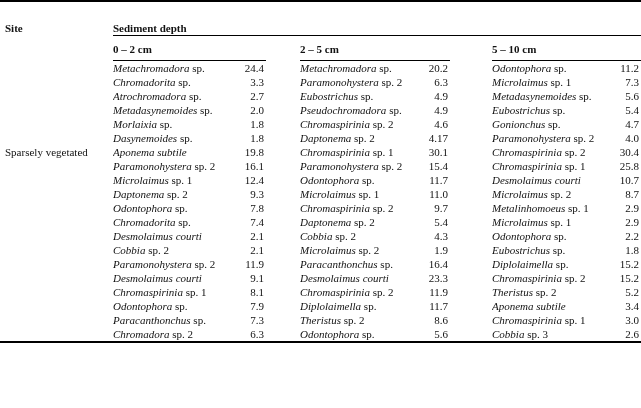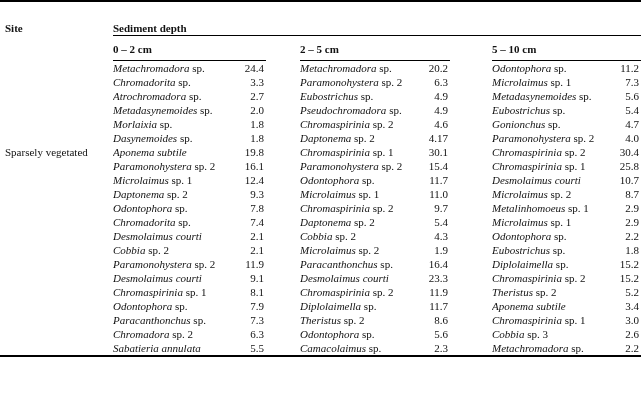--- a/index.html
+++ b/index.html
@@ -273,26 +273,15 @@
           <td class="site-cell"></td>
           <td class="species-cell"><i>Chromadora</i>&nbsp;sp. 2</td>
           <td class="pct-cell">6.3</td>
           <td></td>
           <td class="species-cell"><i>Odontophora</i>&nbsp;sp.</td>
           <td class="pct-cell">5.6</td>
           <td></td>
           <td class="species-cell"><i>Cobbia</i>&nbsp;sp. 3</td>
           <td class="pct-cell">2.6</td>
         </tr>
-        <tr>
-          <td class="site-cell"></td>
-          <td class="species-cell"><i>Sabatieria annulata</i></td>
-          <td class="pct-cell">5.5</td>
-          <td></td>
-          <td class="species-cell"><i>Camacolaimus</i>&nbsp;sp.</td>
-          <td class="pct-cell">2.3</td>
-          <td></td>
-          <td class="species-cell"><i>Metachromadora</i>&nbsp;sp.</td>
-          <td class="pct-cell">2.2</td>
-        </tr>
       </tbody>
   </table>
 </div>
 
 </body></html>

